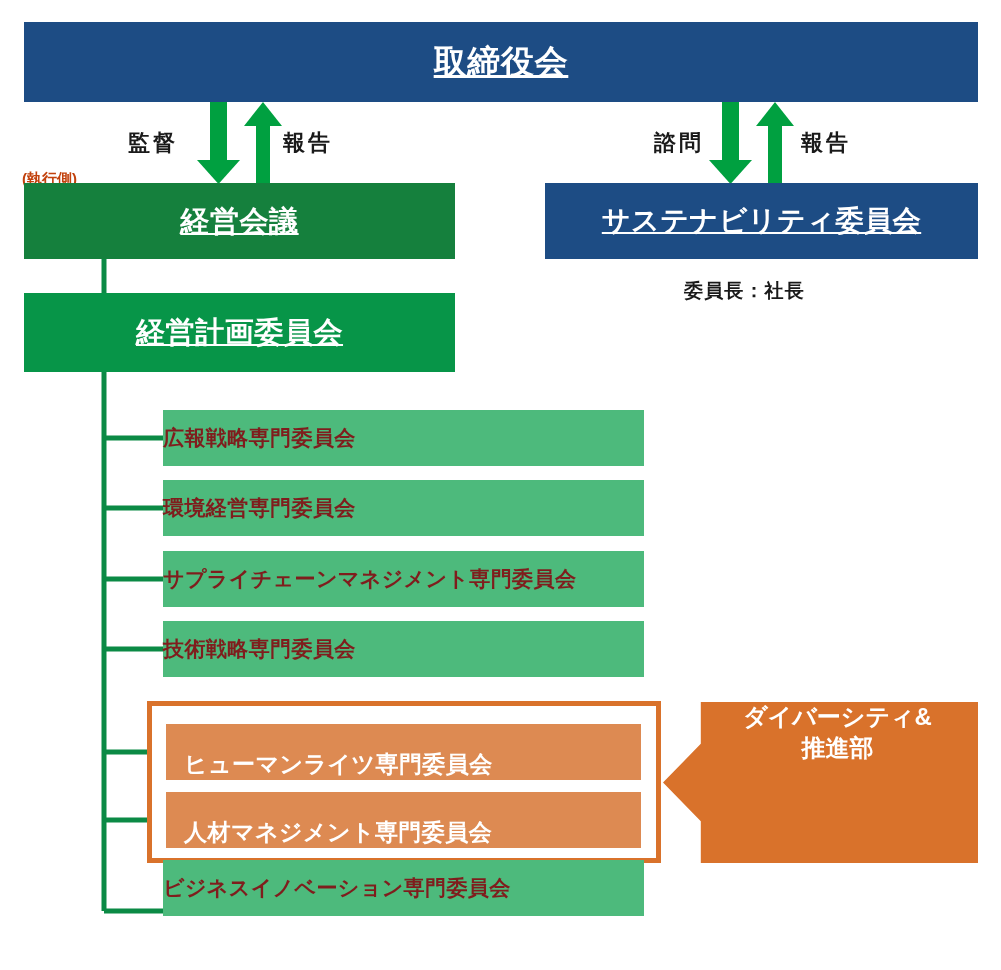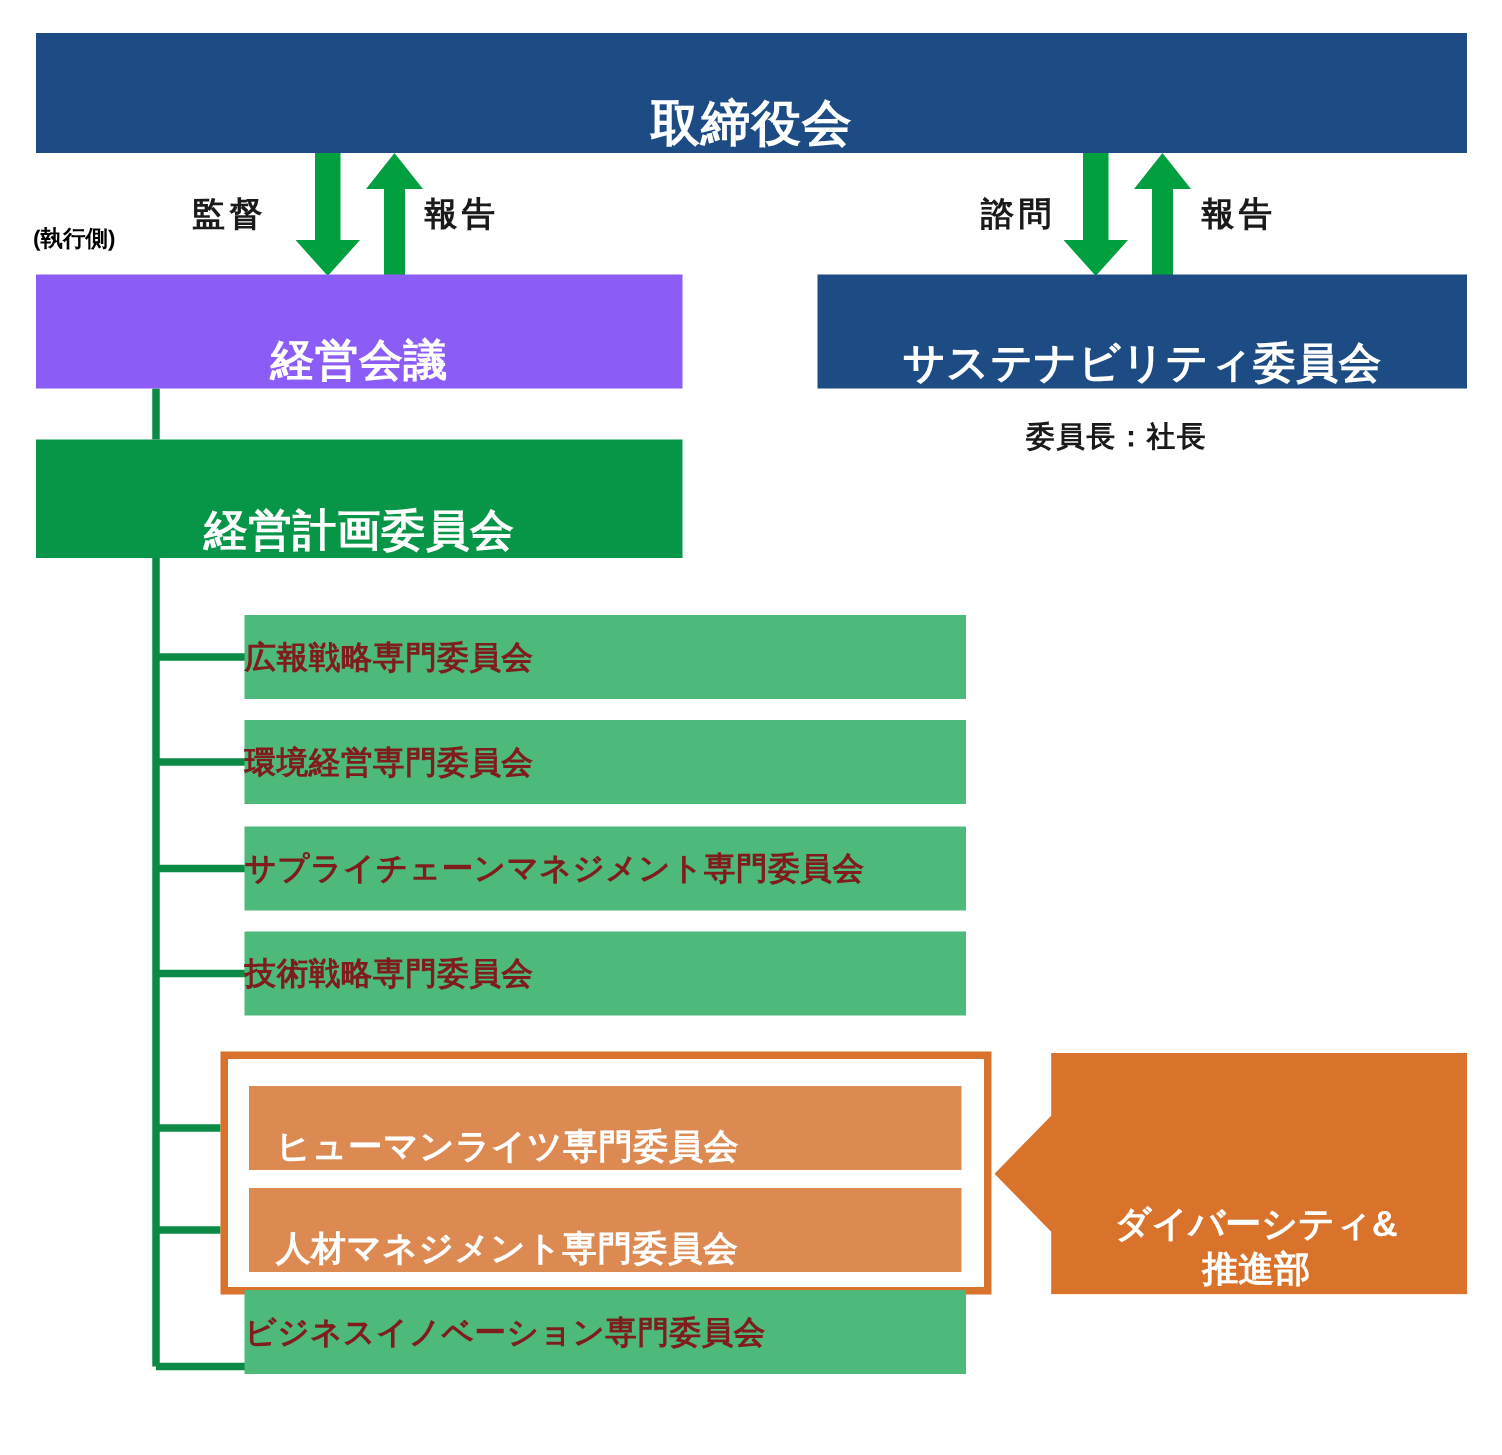--- a/index.html
+++ b/index.html
@@ -14,40 +14,41 @@
     position: relative;
     width: 1001px;
     height: 970px;
     background: #ffffff;
     overflow: hidden;
   }
   .box {
     position: absolute;
     box-sizing: border-box;
     display: flex;
-    align-items: flex-end;
+    align-items: center;
     color: #ffffff;
     font-weight: bold;
     letter-spacing: 0.02em;
     line-height: 1.2;
+    text-decoration: underline;
   }
   .box.center { justify-content: center; }
 
   
   #board-box {
     left: 24px; top: 22px; width: 954px; height: 80px;
     background: #1d4c84;
     font-size: 33px;
     justify-content: center;
   }
 
   
   #mgmt-meeting-box {
     left: 24px; top: 183px; width: 431px; height: 76px;
-    background: #8b5cf6;
+    background: #15803d;
     font-size: 29px;
     justify-content: center;
   }
 
   
   #mgmt-plan-box {
     left: 24px; top: 293px; width: 431px; height: 79px;
     background: #079548;
     font-size: 29px;
     justify-content: center;
@@ -107,45 +108,46 @@
     position: absolute;
     left: 663px; top: 702px;
     width: 315px; height: 161px;
     background: #d9722b;
     color: #ffffff;
     font-weight: bold;
     font-size: 24px;
     line-height: 1.28;
     text-align: center;
     display: flex;
-    align-items: flex-end;
+    align-items: flex-start;
     justify-content: center;
     clip-path: polygon(
       12% 0%, 100% 0%, 100% 100%, 12% 100%,
       12% 74%, 0% 50%, 12% 26%
     );
     padding-left: 34px;
     box-sizing: border-box;
   }
 
   
   .edge-label {
     position: absolute;
     color: #1a1a1a;
     font-weight: bold;
     font-size: 22px;
     letter-spacing: 0.14em;
     white-space: nowrap;
   }
   .small-label {
     position: absolute;
-    color: #000000;
+    color: #c2410c;
     font-weight: bold;
     font-size: 15px;
     white-space: nowrap;
+    margin-top: 20px;
   }
   .chair-label {
     position: absolute;
     color: #1a1a1a;
     font-weight: bold;
     font-size: 19px;
     letter-spacing: 0.06em;
     white-space: nowrap;
   }
 

